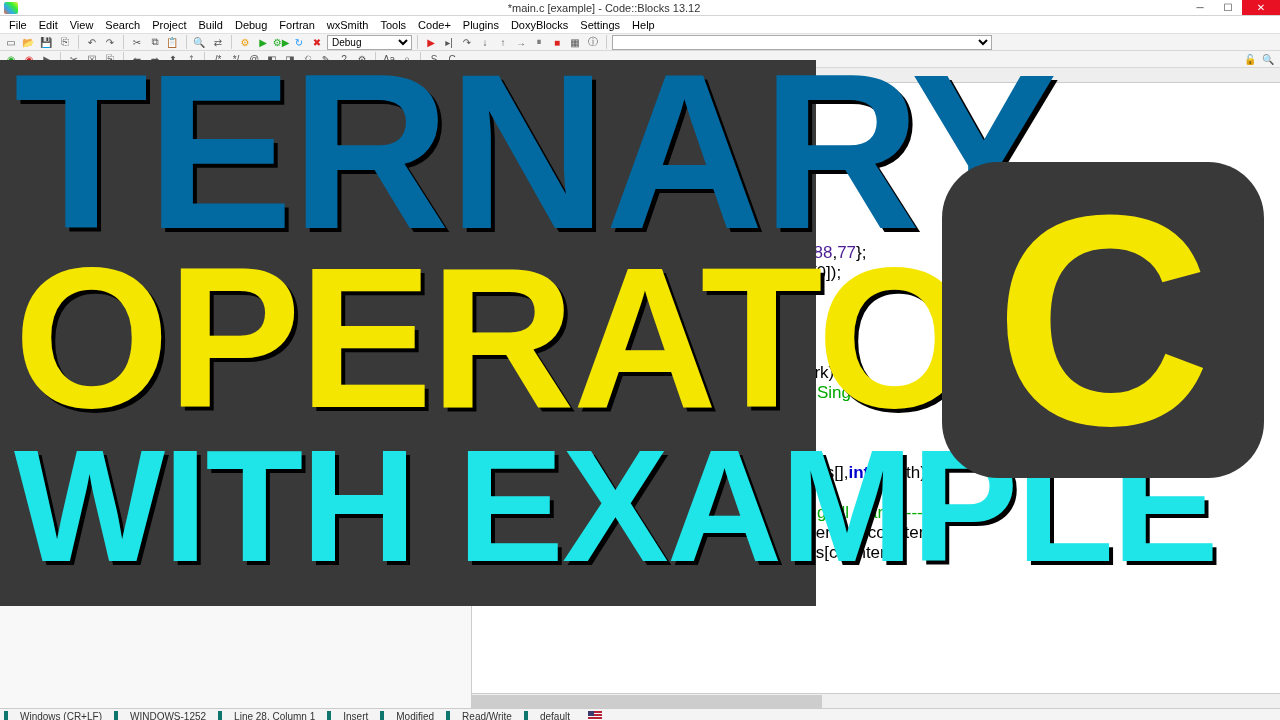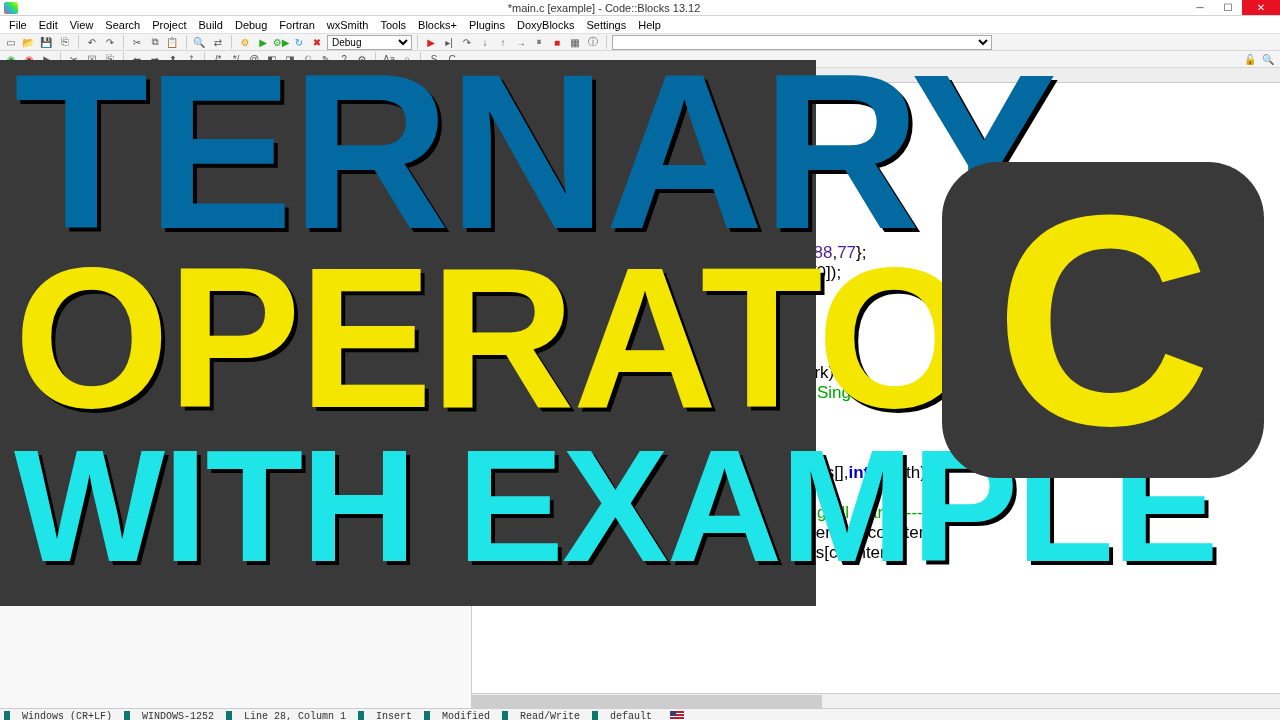--- a/index.html
+++ b/index.html
@@ -48,21 +48,21 @@
 .t-oper { color:#f5e600; font-size:200px; left:14px; top:256px; }
 .t-with { color:#1fe5e8; font-size:160px; left:14px; top:440px; }
 .c-badge { position:absolute; right:16px; top:162px; width:322px; height:316px; background:#383938; border-radius:56px; display:flex; align-items:center; justify-content:center; z-index:60; }
 .c-badge span { font-family:Impact,"Arial Black",sans-serif; font-size:300px; color:#f5e600; font-weight:900; line-height:0.8; }
 
 
 .hscroll { height:15px; background:#f0f0f0; border-top:1px solid #ccc; position:relative; }
 .hscroll .thumb { position:absolute; left:0; top:1px; width:350px; height:13px; background:#cdcdcd; }
 .status { height:15px; background:#f4f4f4; display:flex; align-items:center; font-size:10px; color:#333; border-top:1px solid #ccc; padding:0 4px; }
 .status .path { flex:1; }
-.status .cell { padding:0 12px; border-left:6px solid #0f766e;font-family:Liberation Mono, monospace; }
+.status .cell { padding:0 12px; border-left:4px solid #0f766e; }
 .flag { width:14px; height:10px; background:linear-gradient(#b22234 0 15%,#fff 15% 30%,#b22234 30% 45%,#fff 45% 60%,#b22234 60% 75%,#fff 75% 90%,#b22234 90%); margin-left:6px; position:relative; }
 .flag::before { content:""; position:absolute; left:0; top:0; width:6px; height:5px; background:#3c3b6e; }
 </style>
 </head>
 <body>
 
 <div class="titlebar">
   <div class="icon"></div>
   <div class="title">*main.c [example] - Code::Blocks 13.12</div>
   <div class="winbtns">
@@ -76,21 +76,21 @@
     <span>File</span>
     <span>Edit</span>
     <span>View</span>
     <span>Search</span>
     <span>Project</span>
     <span>Build</span>
     <span>Debug</span>
     <span>Fortran</span>
     <span>wxSmith</span>
     <span>Tools</span>
-    <span>Blocks+</span>
+    <span>Code+</span>
     <span>Plugins</span>
     <span>DoxyBlocks</span>
     <span>Settings</span>
     <span>Help</span>
   </div>
 
 <div class="toolbar">
   <div class="tbtn">▭</div>
   <div class="tbtn">📂</div>
   <div class="tbtn">💾</div>

